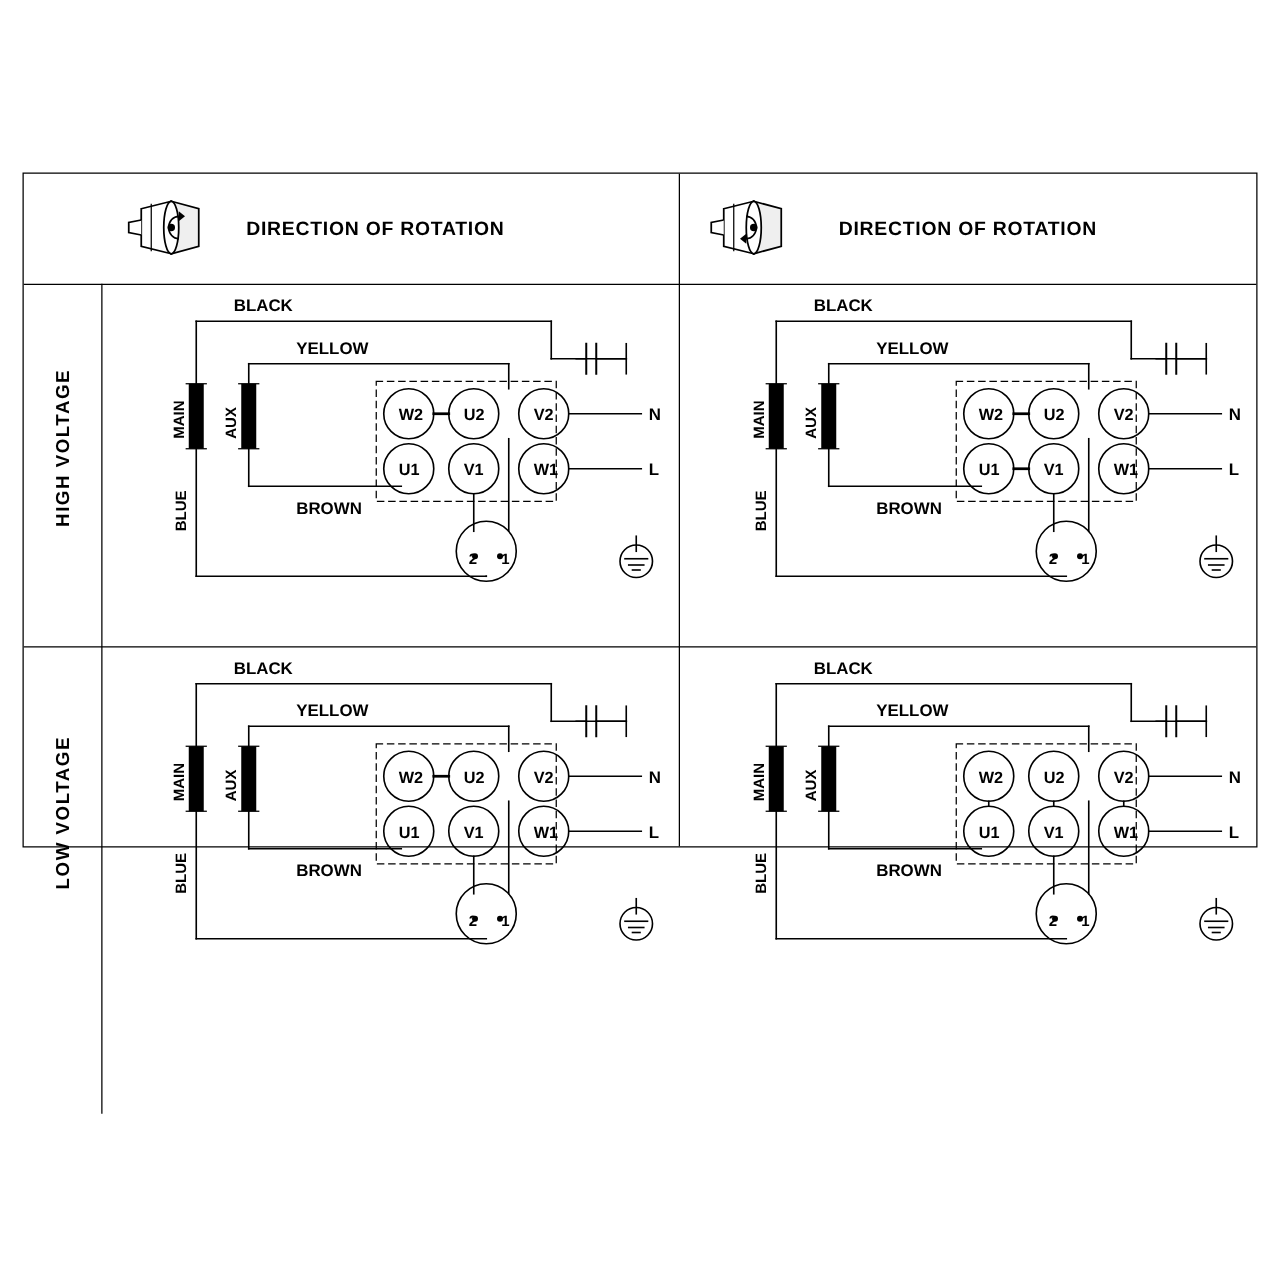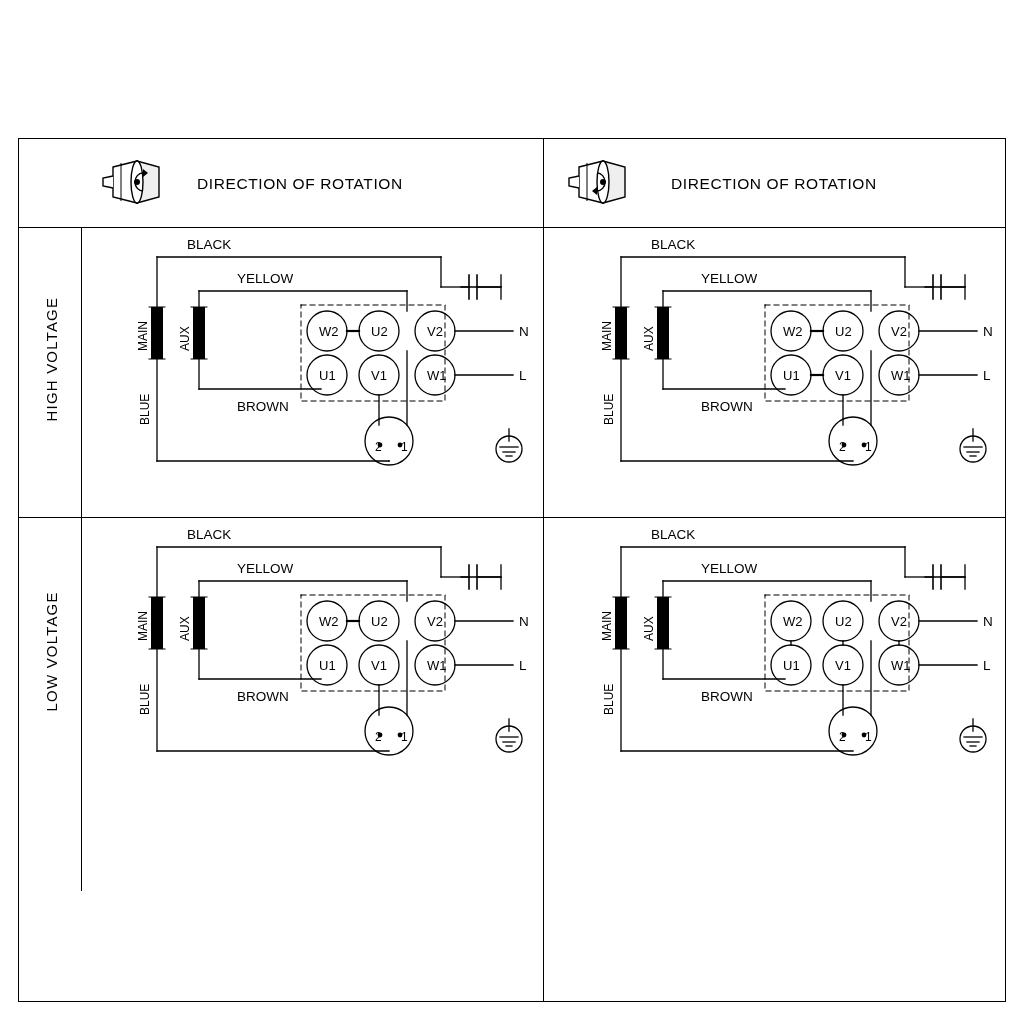--- a/index.html
+++ b/index.html
@@ -1,18 +1,18 @@
 <!DOCTYPE html>
 <html><head>
 <meta charset="utf-8">
 <style>
   html,body{margin:0;padding:0;background:#ffffff;}
   body{width:1024px;height:1024px;font-family:"Liberation Sans",sans-serif;color:#000;}
   #stage{position:relative;width:1024px;height:1024px;overflow:hidden;}
-  .wrap{position:absolute;left:18px;top:138px;width:988px;height:864px;border:1.6px solid #000;box-sizing:border-box;}
+  .wrap{position:absolute;left:18px;top:138px;width:988px;height:540px;border:1.6px solid #000;box-sizing:border-box;font-weight:bold;}
   .hline{position:absolute;left:0;width:100%;height:0;border-top:1.6px solid #000;}
   .vline{position:absolute;top:0;height:100%;width:0;border-left:1.6px solid #000;}
   .hdrtxt{position:absolute;font-size:15.5px;letter-spacing:.6px;white-space:nowrap;}
   .vlabel{position:absolute;font-size:15px;letter-spacing:1.2px;white-space:nowrap;
           transform:rotate(-90deg);transform-origin:center center;}
   svg{position:absolute;left:0;top:0;overflow:visible;}
   .lbl{font-family:"Liberation Sans",sans-serif;font-size:13.5px;fill:#000;}
   .lbl-sm{font-family:"Liberation Sans",sans-serif;font-size:12px;fill:#000;}
   .lbl-term{font-family:"Liberation Sans",sans-serif;font-size:13px;fill:#000;}
 </style>

